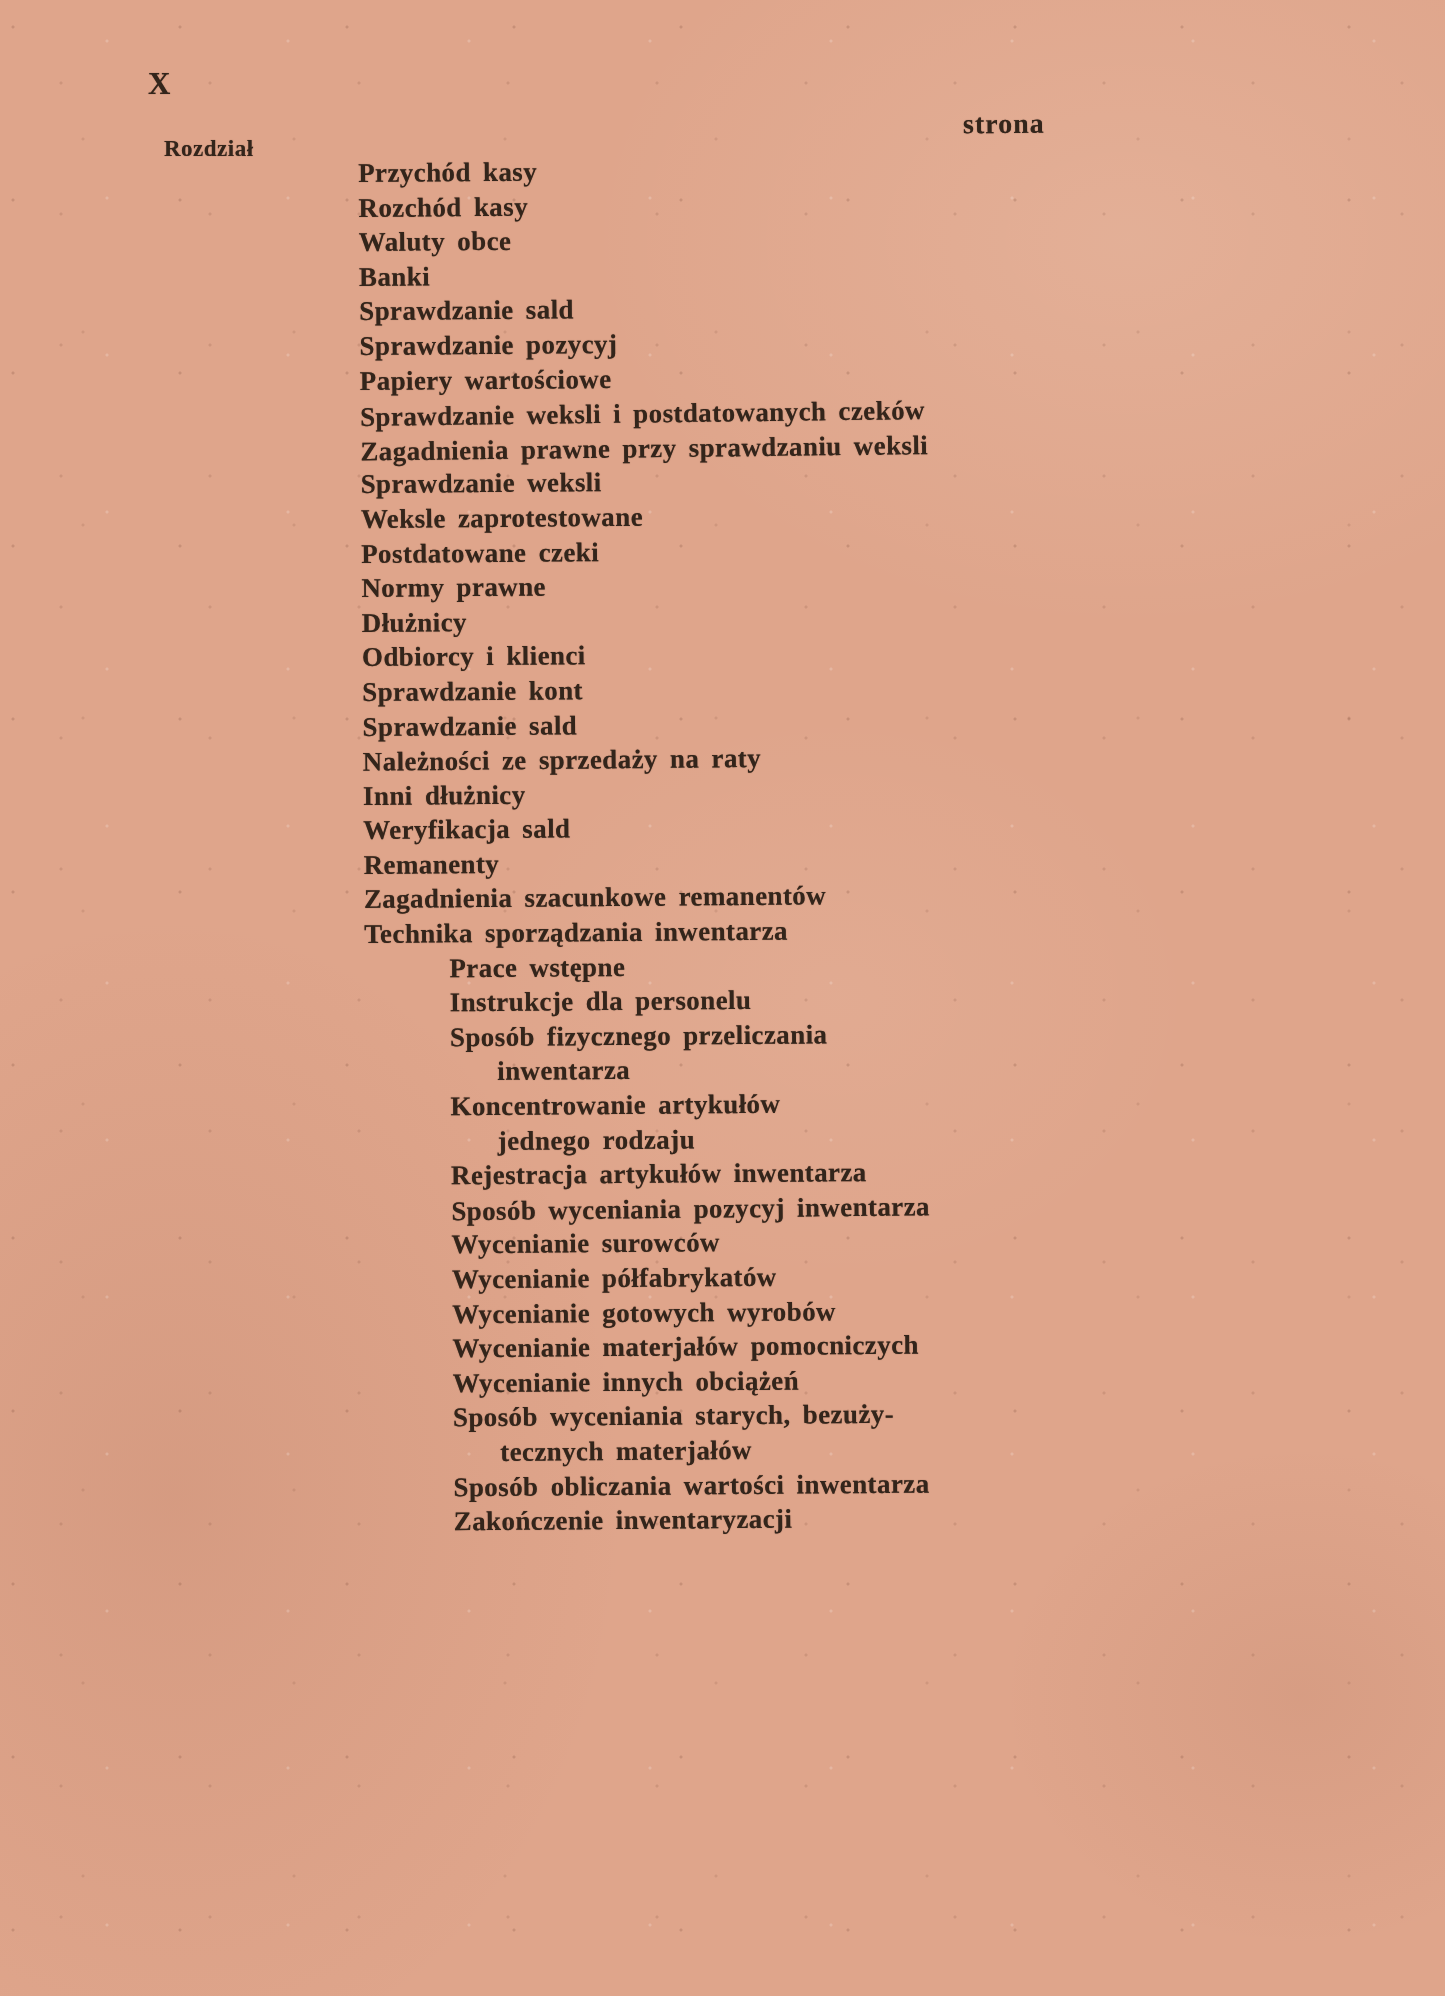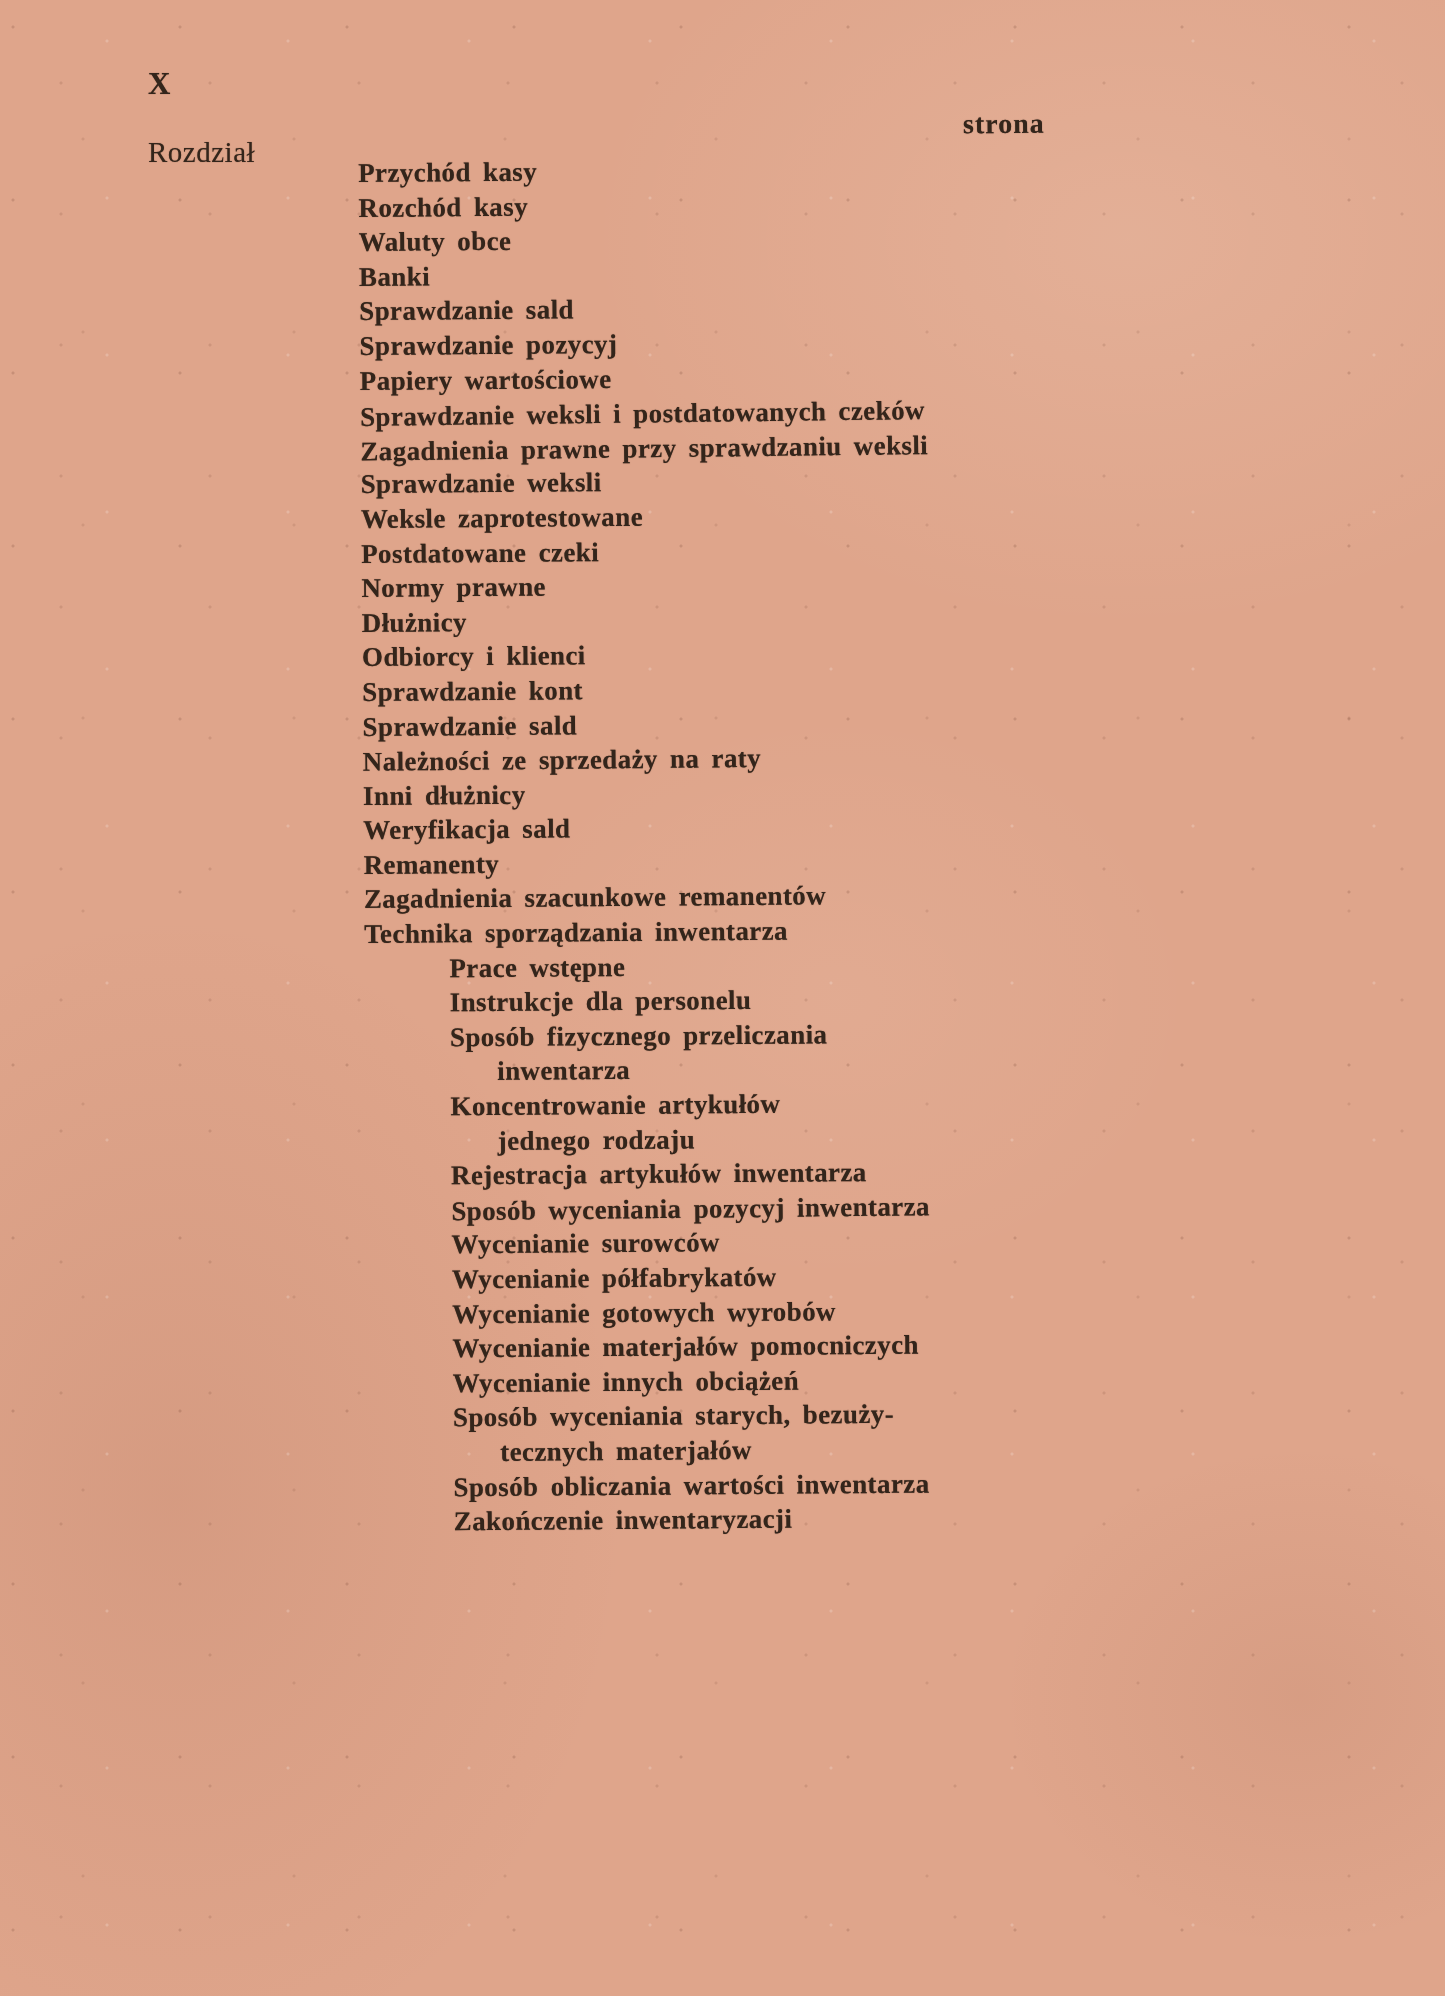--- a/index.html
+++ b/index.html
@@ -53,24 +53,24 @@
     position: absolute;
     left: 963px;
     top: 108px;
     font-size: 28px;
     font-weight: bold;
     letter-spacing: 1px;
     transform: rotate(-0.5deg);
   }
   .header-left {
     position: absolute;
-    left: 148px;
+    left: 164px;
     top: 136px;
-    font-size: 29px;
-    font-weight: normal;
+    font-size: 23px;
+    font-weight: bold;
     letter-spacing: 0.5px;
   }
   .toc {
     position: absolute;
     left: 358px;
     top: 156px;
     width: 900px;
     transform: rotate(-0.45deg);
     transform-origin: left top;
   }

